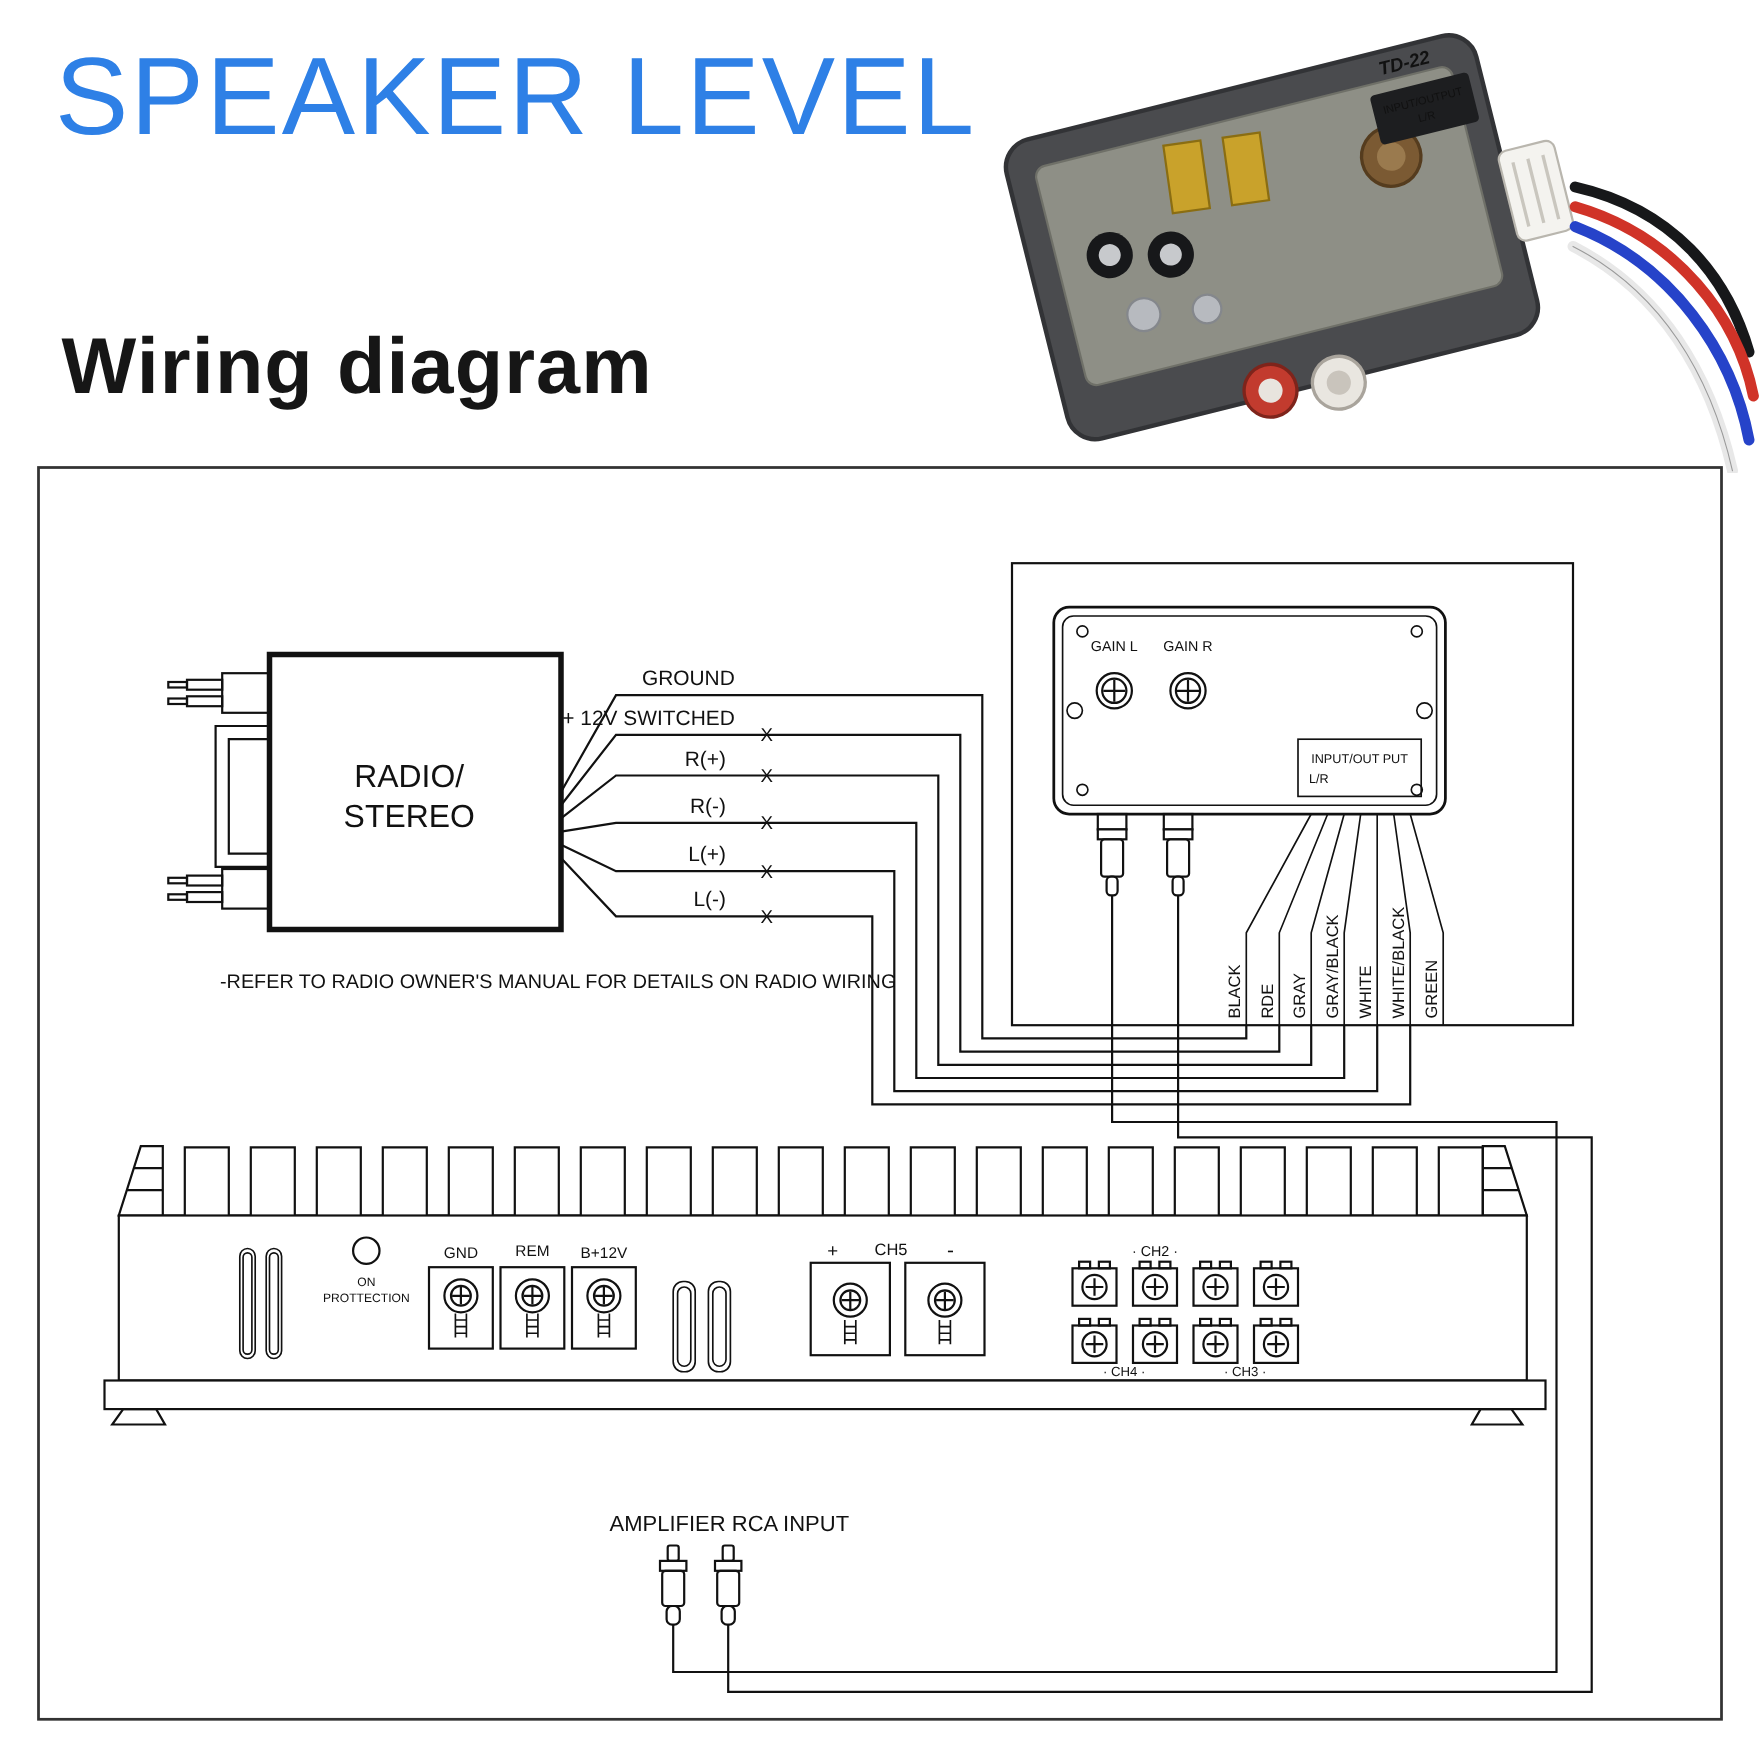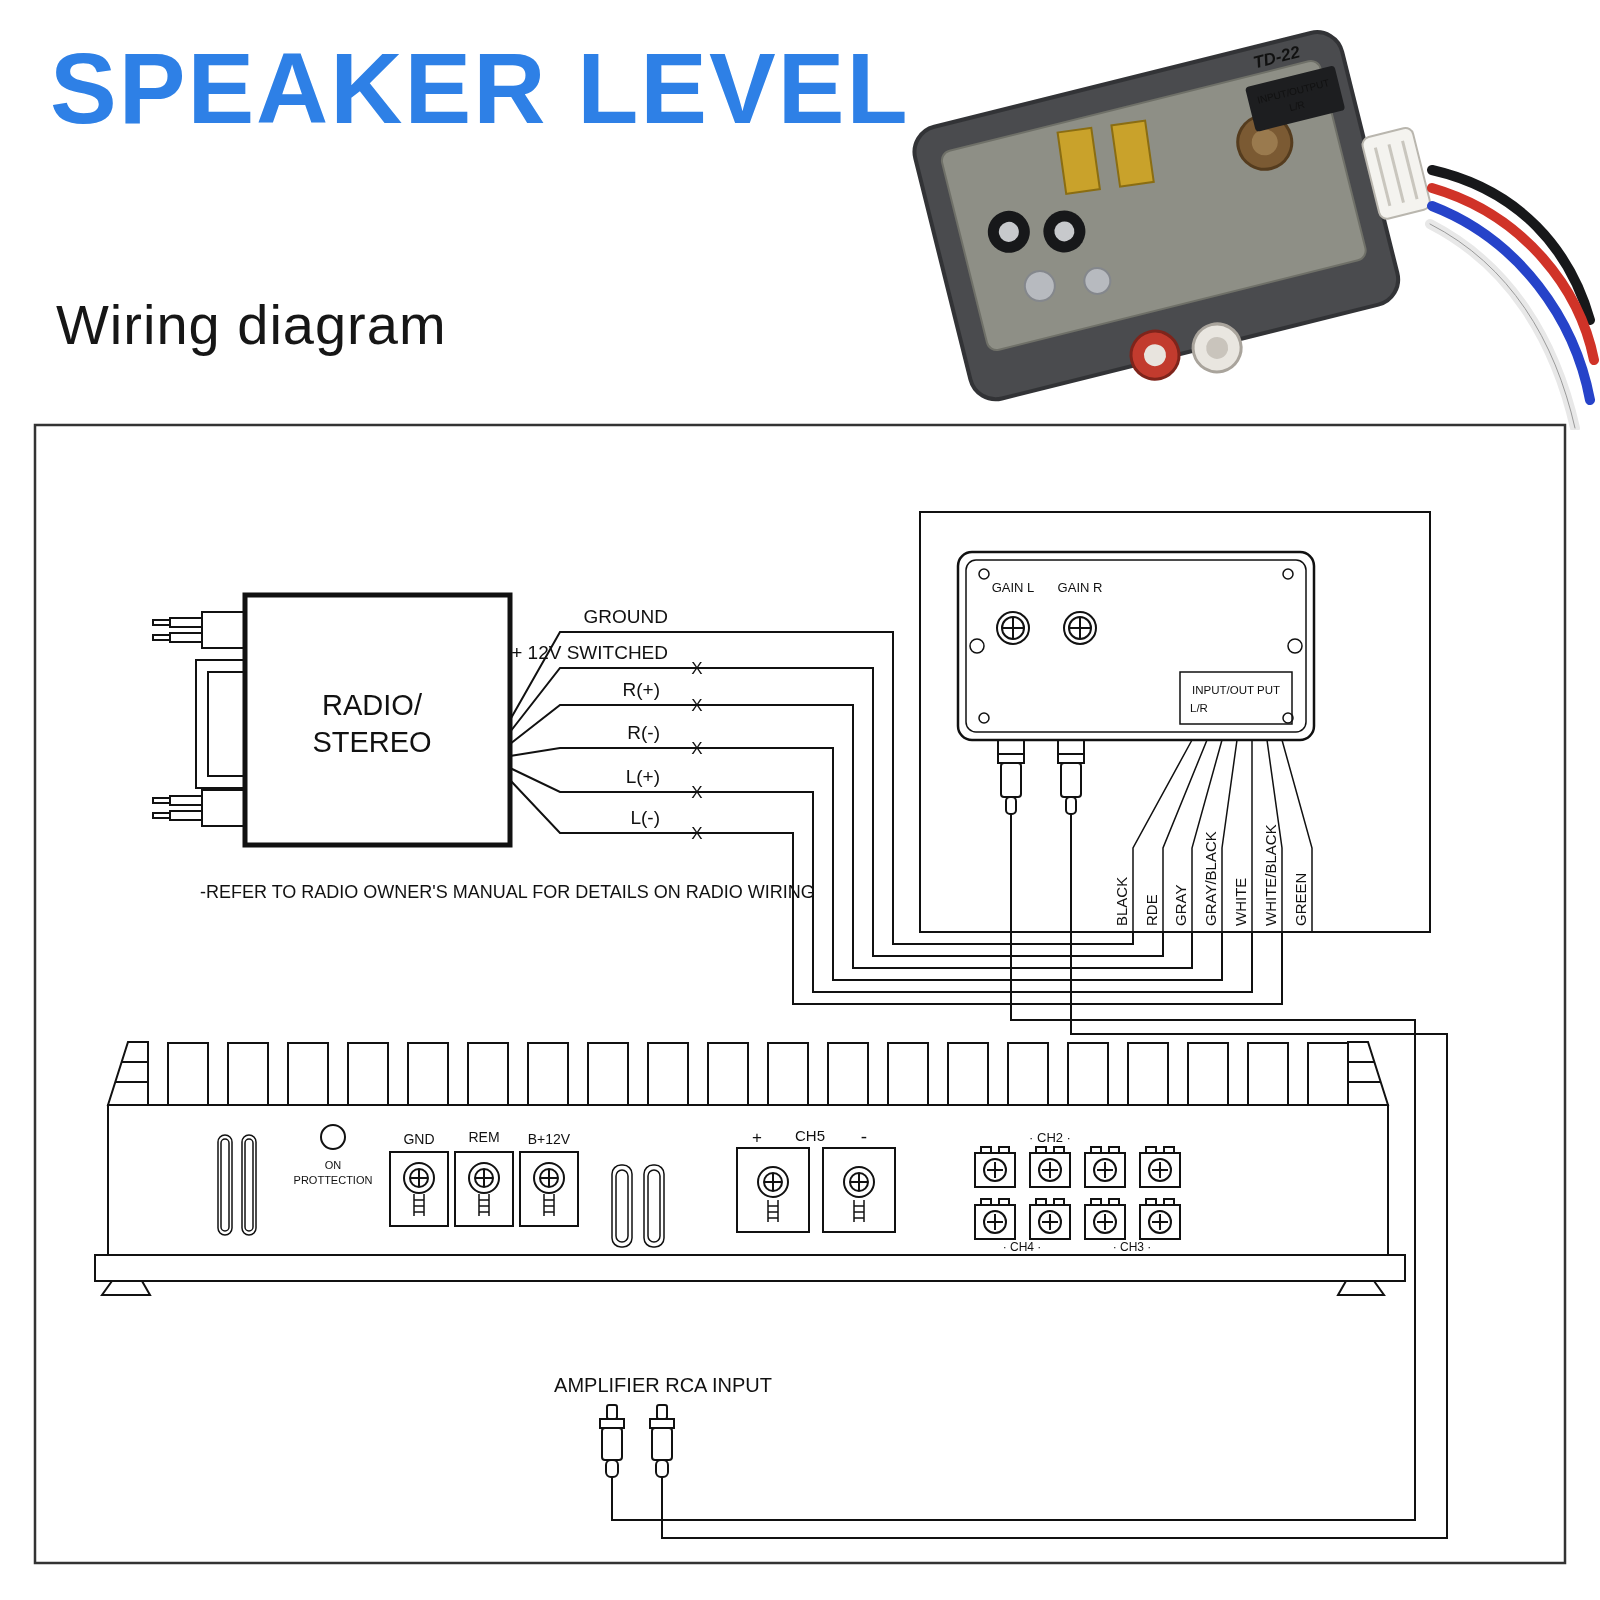--- a/index.html
+++ b/index.html
@@ -1,22 +1,22 @@
 <!DOCTYPE html>
 <html><head>
 <meta charset="utf-8">
 <style>
   html,body{margin:0;padding:0;background:#fff;}
   .canvas{position:relative;width:1600px;height:1600px;background:#fff;overflow:hidden;
           font-family:"Liberation Sans",sans-serif;}
-  .title-line{position:absolute;left:50px;font-weight:bold;color:#2e80e6;
+  .title-line{position:absolute;left:50px;font-weight:normal;color:#2e80e6;
               font-size:100px;letter-spacing:2px;line-height:1;}
   .title-1{top:38px;}
   .title-2{top:148px;}
-  .subtitle{position:absolute;left:56px;top:292px;font-size:56px;font-weight:400;
+  .subtitle{position:absolute;left:56px;top:292px;font-size:72px;font-weight:700;
             color:#161616;letter-spacing:1px;}
   svg text{font-family:"Liberation Sans",sans-serif;fill:#111;}
   .lines{fill:none;stroke:#111;stroke-width:2;}
   .thin{fill:none;stroke:#111;stroke-width:1.5;}
 </style>
 </head>
 <body>
 
 <div class="canvas">
 

